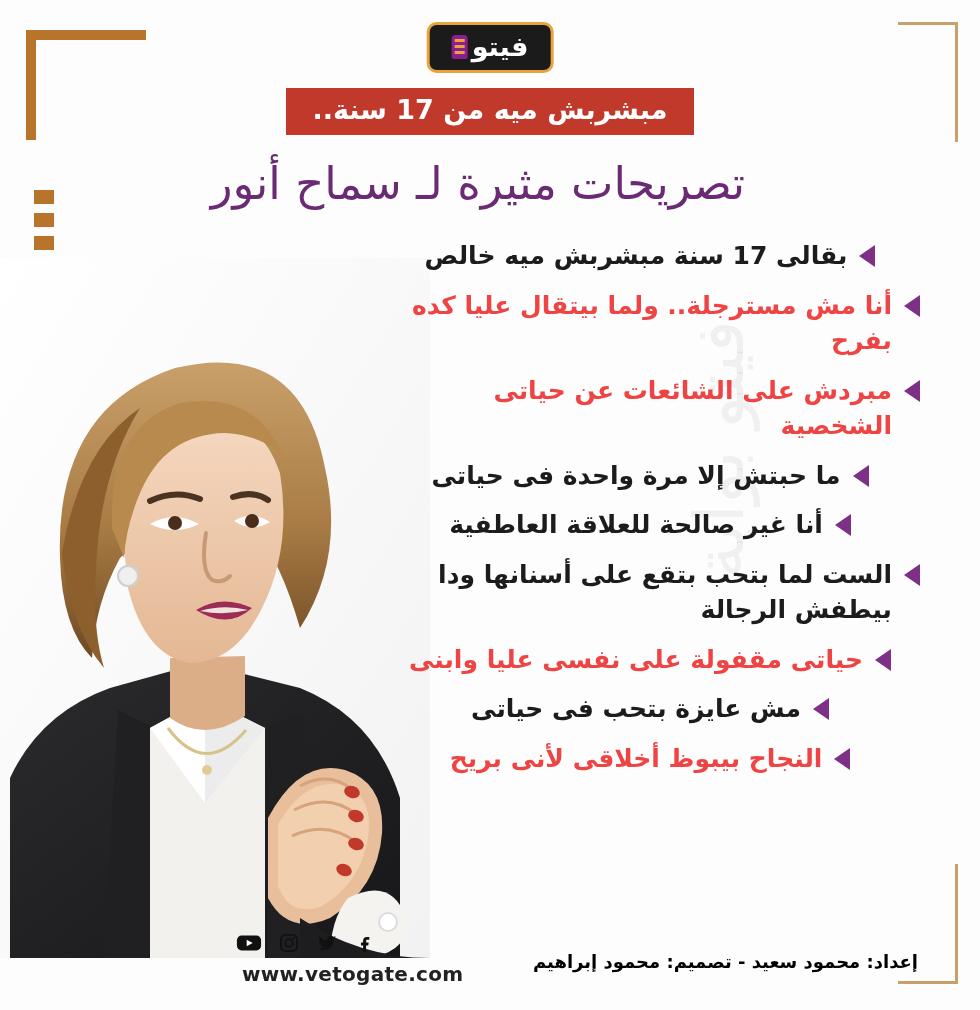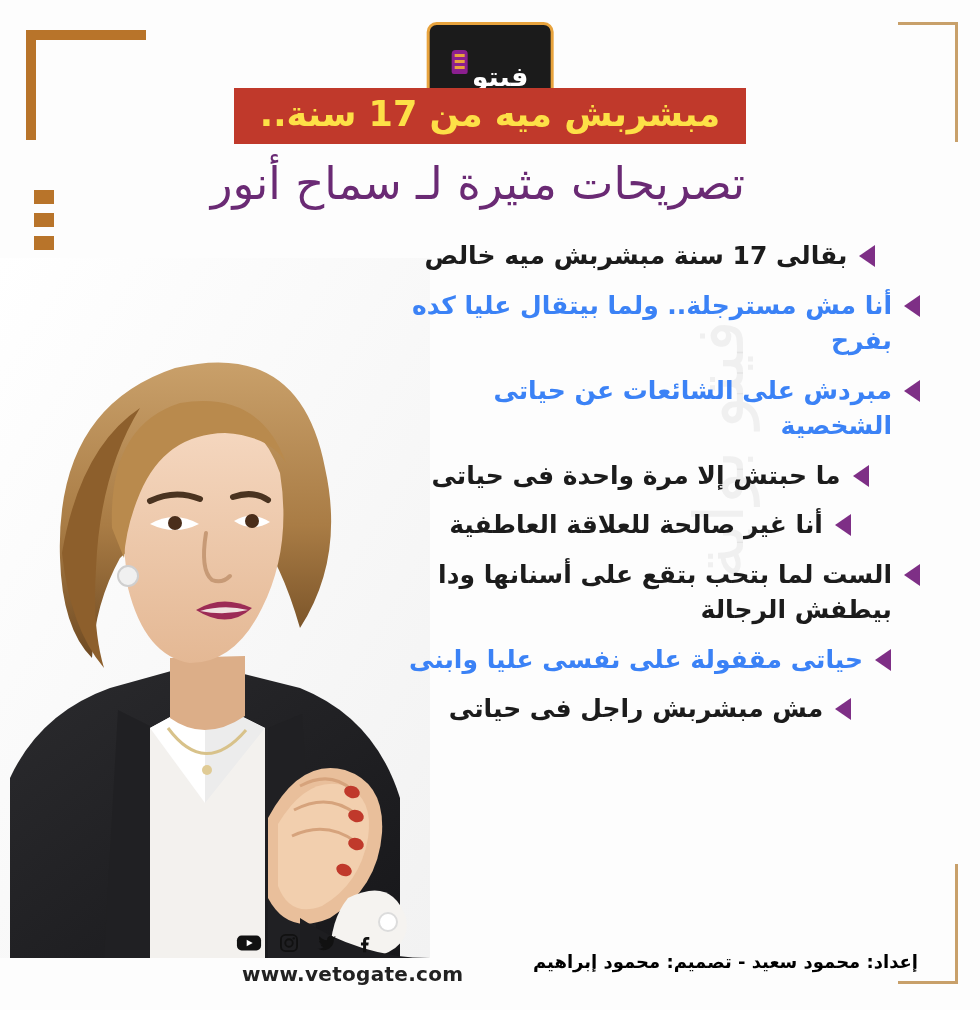--- a/index.html
+++ b/index.html
@@ -77,21 +77,20 @@
     border: 3px solid #e8a33d;
     border-radius: 10px;
     padding: 6px 22px 8px;
     display: flex; align-items: center; gap: 4px;
   }
   .logo-text {
     color: #ffffff;
     font-size: 27px;
     font-weight: bold;
     letter-spacing: -1px;
-    margin-top: 30px;
   }
   .logo-mark {
     width: 16px; height: 24px;
     background: #8b1f8f;
     border-radius: 4px 4px 2px 2px;
     position: relative;
   }
   .logo-mark::after {
     content: "";
     position: absolute;
@@ -103,22 +102,22 @@
 
   
   .kicker-wrap {
     position: absolute;
     left: 0; right: 0; top: 88px;
     text-align: center;
   }
   .kicker {
     display: inline-block;
     background: #c0392b;
-    color: #fde047;
-    font-size: 35px;
+    color: #ffffff;
+    font-size: 27px;
     font-weight: bold;
     padding: 6px 26px 10px;
     line-height: 1.15;
   }
   .title {
     position: absolute;
     left: 0; right: 24px; top: 156px;
     text-align: center;
     color: #6a2a74;
     font-size: 45px;
@@ -160,21 +159,21 @@
     border-right: 16px solid #7e2f86;
   }
   .item-text {
     flex: 1 1 auto;
     text-align: right;
     font-size: 25px;
     font-weight: bold;
     line-height: 1.42;
     color: #1c1c1c;
   }
-  .item.alt .item-text { color: #3b82f6; }
+  .item.alt .item-text { color: #ef4444; }
   .socials {
     position: absolute;
     left: 236px; bottom: 56px;
     display: flex; gap: 16px; align-items: center;
   }
   .socials svg { display: block; }
   .site {
     position: absolute;
     left: 242px; bottom: 24px;
     color: #222;
@@ -324,21 +323,25 @@
     <div class="item">
       <span class="bullet"></span>
       <span class="item-text">الست لما بتحب بتقع على أسنانها ودا بيطفش الرجالة</span>
     </div>
     <div class="item alt">
       <span class="bullet"></span>
       <span class="item-text">حياتى مقفولة على نفسى عليا وابنى</span>
     </div>
     <div class="item">
       <span class="bullet"></span>
-      <span class="item-text">مش مبشربش راجل فى حياتى</span>
+      <span class="item-text">مش عايزة بتحب فى حياتى</span>
+    </div>
+    <div class="item alt">
+      <span class="bullet"></span>
+      <span class="item-text">النجاح بيبوظ أخلاقى لأنى بريح</span>
     </div>
   </div>
 
   <div class="socials">
     <span>
       <svg width="22" height="22" viewBox="0 0 24 24">
           <path d="M14.5 8.5h2.2V5.4h-2.7c-2.6 0-4.1 1.5-4.1 4.1v2H7.6v3.1h2.3V22h3.3v-7.4h2.4l.4-3.1h-2.8V9.9c0-1 .3-1.4 1.3-1.4z" fill="#111"></path>
         </svg>
     </span>
     <span>

